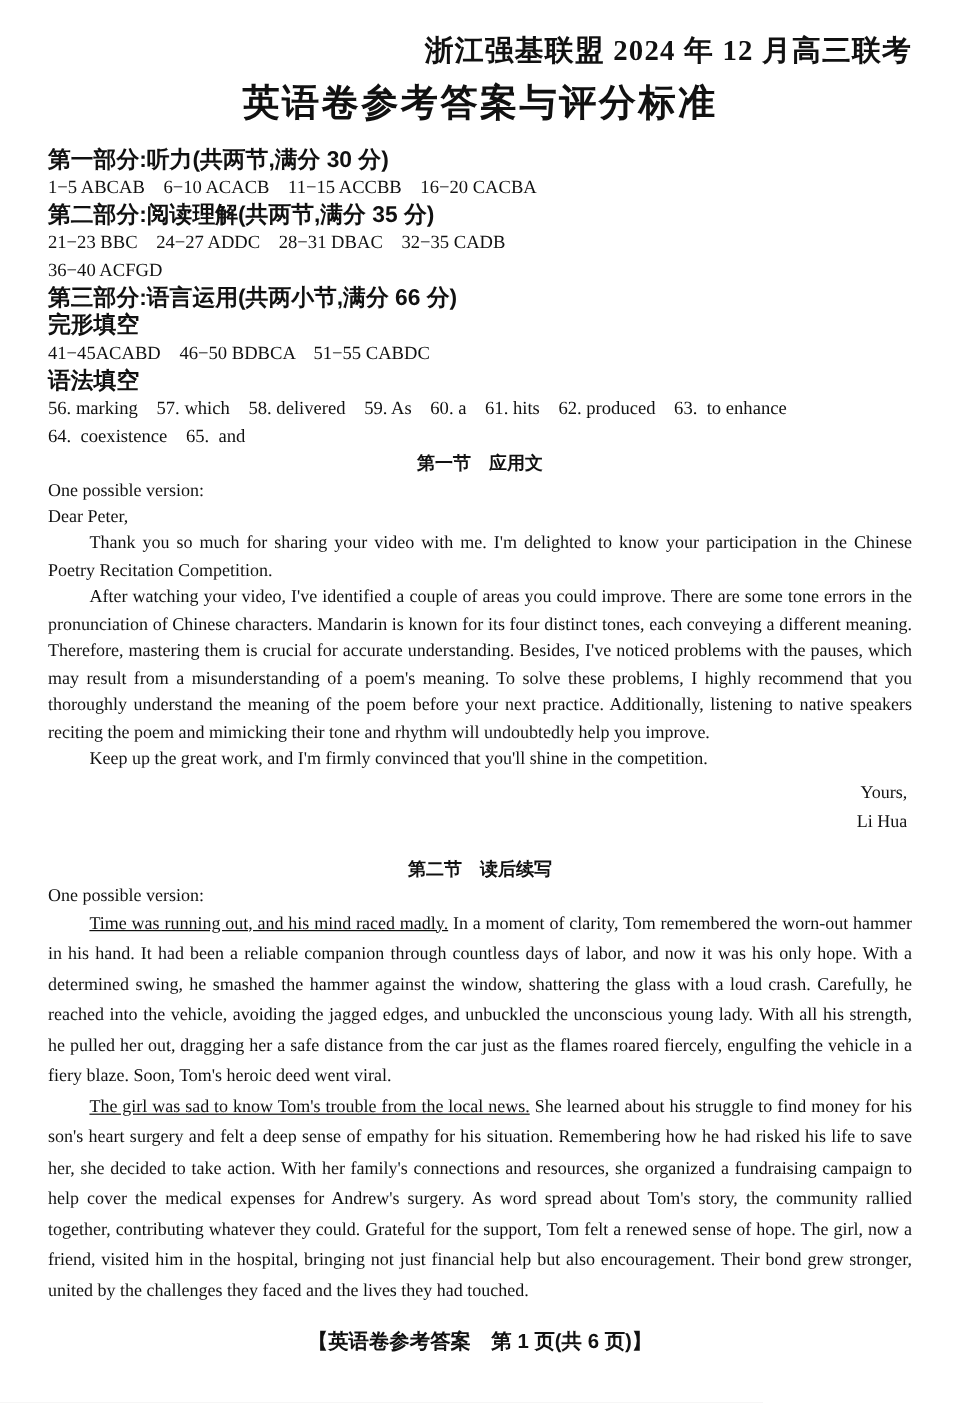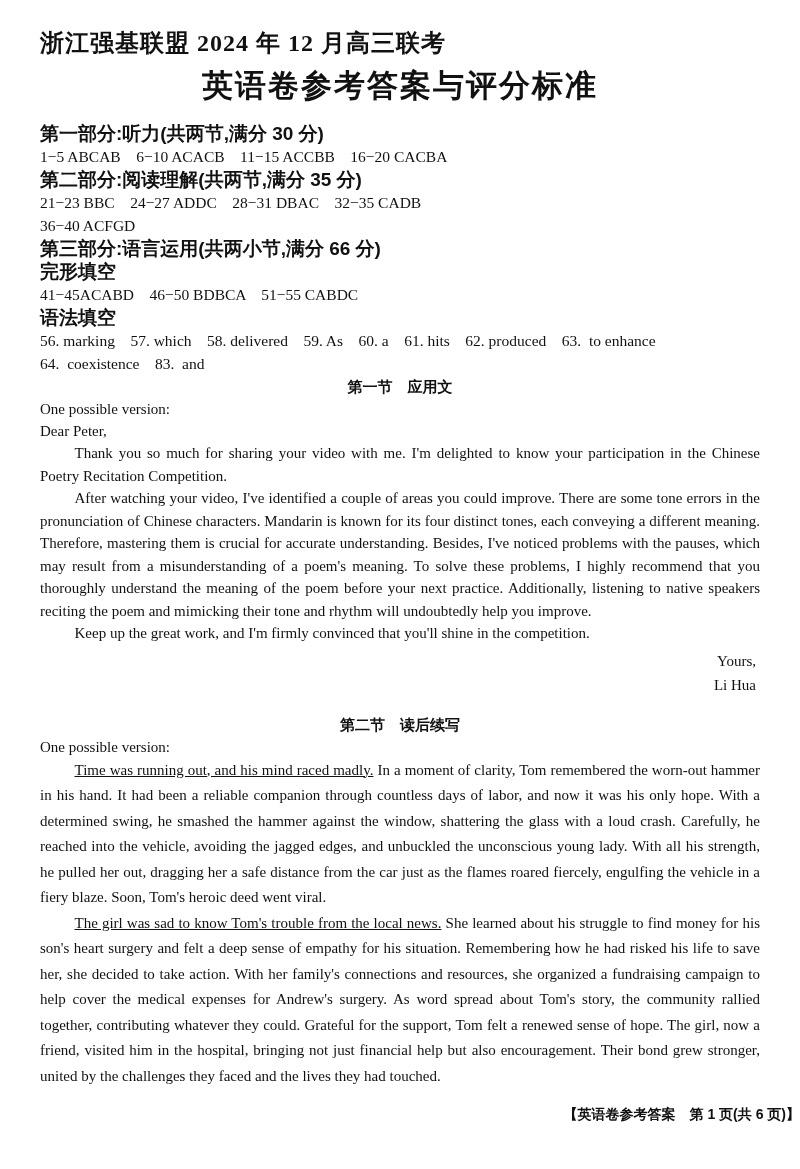--- a/index.html
+++ b/index.html
@@ -10,21 +10,21 @@
     margin: 0 auto;
     background: #ffffff;
     color: #111111;
     font-family: "Liberation Serif", serif;
     overflow: hidden;
     box-sizing: border-box;
     padding: 26px 40px 0 40px;
   }
   
   .title1 {
-    text-align: left;
+    text-align: right;
     font-size: 24px;
     font-weight: bold;
     line-height: 34px;
     letter-spacing: 1px;
   }
   .title2 {
     text-align: center;
     font-size: 31px;
     font-weight: bold;
     line-height: 44px;
@@ -83,24 +83,24 @@
     font-size: 15px;
     line-height: 24px;
     margin-top: 4px;
   }
   
   .footer {
     position: absolute;
     left: 0;
     top: 1106px;
     width: 100%;
-    text-align: right;
+    text-align: center;
     font-family: "Liberation Sans", sans-serif;
     font-weight: bold;
-    font-size: 14px;
+    font-size: 17px;
   }
 </style>
 </head>
 <body>
 
 <div class="page">
 
   <header>
     <div class="title1">浙江强基联盟 2024 年 12 月高三联考</div>
     <div class="title2">英语卷参考答案与评分标准</div>
@@ -114,21 +114,21 @@
 
       <p class="ck-heading">第二部分:阅读理解(共两节,满分 35 分)</p>
       <p class="ans-line">21−23 BBC    24−27 ADDC    28−31 DBAC    32−35 CADB</p>
       <p class="ans-line">36−40 ACFGD</p>
 
       <p class="ck-heading">第三部分:语言运用(共两小节,满分 66 分)</p>
       <p class="ck-heading">完形填空</p>
       <p class="ans-line">41−45ACABD    46−50 BDBCA    51−55 CABDC</p>
       <p class="ck-heading">语法填空</p>
       <p class="ans-line">56. marking    57. which    58. delivered    59. As    60. a    61. hits    62. produced    63.  to enhance</p>
-      <p class="ans-line">64.  coexistence    83.  and</p>
+      <p class="ans-line">64.  coexistence    65.  and</p>
     </section>
 
     <section class="sec1-gap">
       <p class="sec-heading">第一节　应用文</p>
       <p class="line">One possible version:</p>
       <p class="line">Dear Peter,</p>
       <p class="para">Thank you so much for sharing your video with me. I'm delighted to know your participation in the Chinese Poetry Recitation Competition.</p>
       <p class="para">After watching your video, I've identified a couple of areas you could improve. There are some tone errors in the pronunciation of Chinese characters. Mandarin is known for its four distinct tones, each conveying a different meaning. Therefore, mastering them is crucial for accurate understanding. Besides, I've noticed problems with the pauses, which may result from a misunderstanding of a poem's meaning. To solve these problems, I highly recommend that you thoroughly understand the meaning of the poem before your next practice. Additionally, listening to native speakers reciting the poem and mimicking their tone and rhythm will undoubtedly help you improve.</p>
       <p class="para">Keep up the great work, and I'm firmly convinced that you'll shine in the competition.</p>
       <div class="closing-block">

